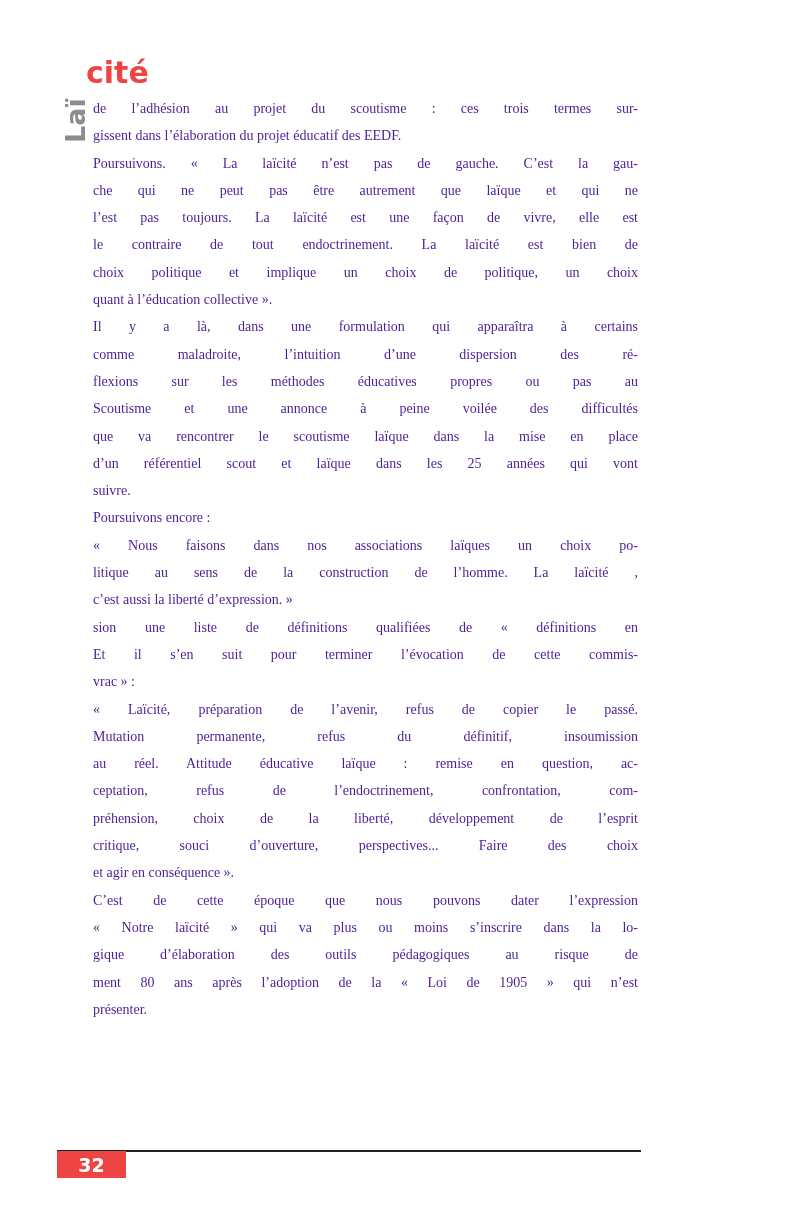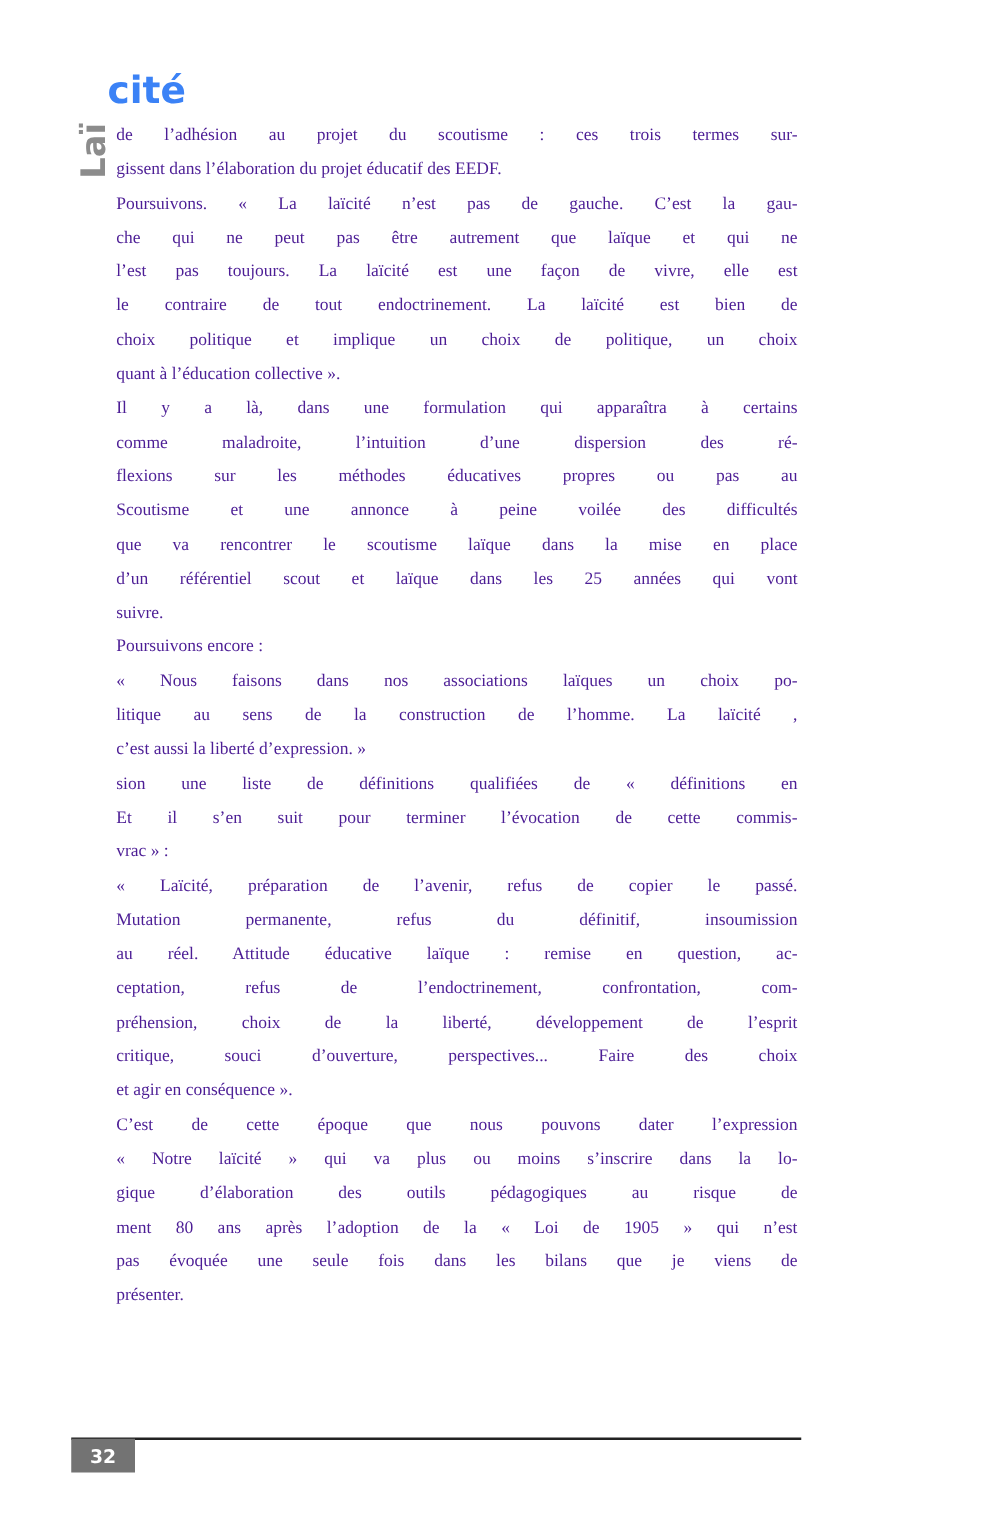--- a/index.html
+++ b/index.html
@@ -1,41 +1,41 @@
 <!DOCTYPE html>
 <html><head>
 <meta charset="utf-8">
 <style>
   html, body { margin: 0; padding: 0; background: #ffffff; }
   body { width: 787px; height: 1225px; position: relative; overflow: hidden; }
   .logo-cite {
     position: absolute; left: 86px; top: 58px;
     font-family: "DejaVu Sans", sans-serif; font-weight: bold;
-    font-size: 30px; color: #3b82f6; letter-spacing: 0px; line-height: 1;
+    font-size: 30px; color: #ef4444; letter-spacing: 0px; line-height: 1;
   }
   .logo-lai {
     position: absolute; left: 62px; top: 143px;
     transform-origin: 0 0; transform: rotate(-90deg);
     font-family: "DejaVu Sans", sans-serif; font-weight: bold;
     font-size: 27px; color: #8c8c8c; line-height: 1;
   }
   .body-text {
     position: absolute; left: 93px; top: 95px; width: 545px;
     font-family: "Liberation Serif", serif; font-size: 14px;
     line-height: 27.3px; color: #4c1d95;
   }
   .line { display: block; white-space: nowrap; text-align: justify; text-align-last: justify; }
   .line.last { text-align-last: left; }
   .footer-rule {
     position: absolute; left: 57px; top: 1150px; width: 584px; height: 2px; background: #222;
   }
   .page-number {
-    position: absolute; left: 57px; top: 1151px; width: 51px; height: 27px;
-    background: #737373; color: #ffffff;
-    font-family: "DejaVu Sans", sans-serif; font-weight: bold; font-size: 15px;
+    position: absolute; left: 57px; top: 1151px; width: 69px; height: 27px;
+    background: #ef4444; color: #ffffff;
+    font-family: "DejaVu Sans", sans-serif; font-weight: bold; font-size: 19px;
     display: flex; align-items: center; justify-content: center;
   }
 </style>
 </head>
 <body>
 
 <div>
   <span class="logo-lai">Laï</span>
   <span class="logo-cite">cité</span>
 </div>
@@ -67,18 +67,17 @@
     <span class="line">Mutation permanente, refus du définitif,  insoumission</span>
     <span class="line">au réel. Attitude éducative laïque : remise en question, ac-</span>
     <span class="line">ceptation, refus de l’endoctrinement, confrontation, com-</span>
     <span class="line">préhension, choix de la liberté, développement de l’esprit</span>
     <span class="line">critique, souci d’ouverture, perspectives... Faire des choix</span>
     <span class="line last">et agir en conséquence ».</span>
     <span class="line">C’est de cette époque que nous pouvons dater l’expression</span>
     <span class="line">« Notre laïcité » qui va plus ou moins s’inscrire dans la lo-</span>
     <span class="line">gique d’élaboration des outils pédagogiques au risque de</span>
     <span class="line">ment 80 ans après l’adoption de la « Loi de 1905 » qui n’est</span>
-    <span class="line">pas évoquée une seule  fois dans les bilans que je viens de</span>
     <span class="line last">présenter.</span>
   </div>
 
 <div class="footer-rule"></div>
 <div class="page-number">32</div>
 
 </body></html>

